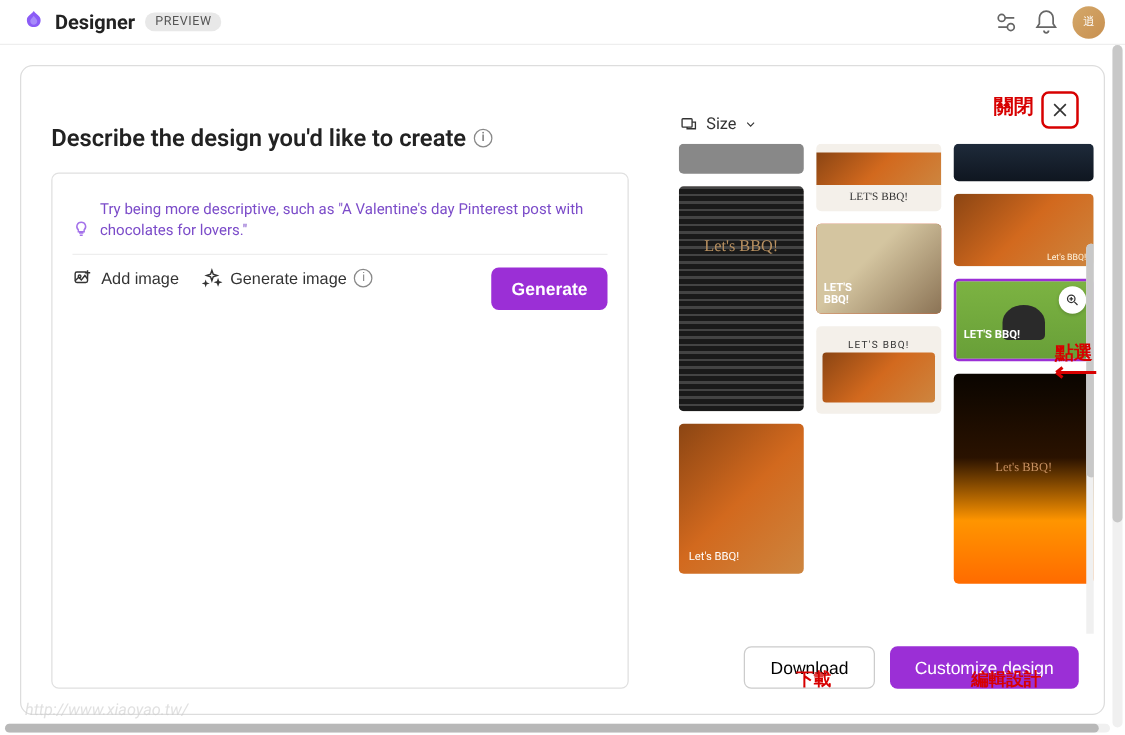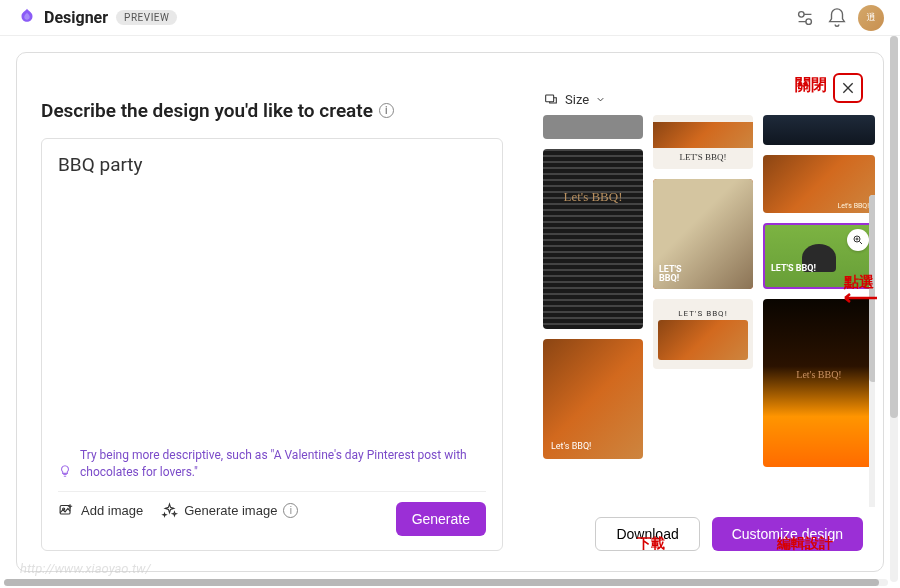--- a/index.html
+++ b/index.html
@@ -23,21 +23,21 @@
     .prompt-box { border: 1px solid #e0e0e0; border-radius: 6px; padding: 14px 16px; flex: 1; display: flex; flex-direction: column; }
     .prompt-input { font-size: 19px; color: #333; border: none; outline: none; width: 100%; resize: none; flex:1; font-family: inherit; }
     .hint-row { display: flex; gap: 8px; align-items: flex-end; color: #8661c5; font-size: 12px; padding: 6px 0 10px 0; border-bottom:1px solid #eee; margin-bottom:10px;}
     .hint-bulb { color: #a472ea; flex-shrink:0; }
     .hint-text { color: #7b4bc9; line-height: 1.4; }
     
     .action-row { display: flex; align-items: flex-start; gap: 18px; }
     .action-btn { display: flex; align-items: center; gap: 6px; font-size: 13px; color: #333; cursor: pointer; background:none;border:none; }
     .action-btn svg { width: 17px; height: 17px; }
     .spacer-flex { flex:1; }
-    .generate-btn { background: #9b2fd6; color: #fff; border: none; padding: 9px 16px; border-radius: 6px; font-size: 14px; font-weight: 400; cursor: pointer; }
+    .generate-btn { background: #9b2fd6; color: #fff; border: none; padding: 9px 16px; border-radius: 6px; font-size: 14px; font-weight: 700; cursor: pointer; }
     
     .right-col { flex: 1; padding-left: 40px; display: flex; flex-direction: column; position: relative; }
     .close-btn { position: absolute; top: 0px; right: 12px; width: 30px; height: 30px; border: 2.5px solid #d70000; border-radius: 6px; display: flex; align-items: center; justify-content: center; cursor: pointer; background:#fff; }
     .close-label { position: absolute; top: 2px; right: 48px; color: #d70000; font-size: 16px; font-weight: 700; }
     
     .size-row { display: flex; align-items: center; gap: 6px; font-size: 13px; color: #333; margin-bottom: 8px; margin-top:18px; cursor: pointer; }
     
     .gallery { flex: 1; overflow: hidden; position: relative; display: flex; gap: 10px; }
     .gcol { display: flex; flex-direction: column; gap: 10px; }
     .gitem { border-radius: 4px; background: #333; overflow: hidden; position: relative; display:flex;align-items:center;justify-content:center;color:#fff;font-size:10px; }
@@ -98,21 +98,20 @@
 
 <div class="main">
   <div class="panel">
 
     <div class="left-col">
       <div class="prompt-label">
         <span>Describe the design you'd like to create</span>
         <span class="info-circle">i</span>
       </div>
       <div class="prompt-box">
-        <textarea class="prompt-input" style="">BBQ party</textarea>
         <div class="hint-row">
           <span class="hint-bulb">
             <svg width="14" height="14" viewBox="0 0 24 24" fill="none" stroke="#a472ea" stroke-width="2">
                 <path d="M9 18h6M10 21h4M12 3a6 6 0 00-4 10.5V16h8v-2.5A6 6 0 0012 3z"></path>
               </svg>
           </span>
           <span class="hint-text">Try being more descriptive, such as "A Valentine's day Pinterest post with chocolates for lovers."</span>
         </div>
         <div class="action-row">
           <button class="action-btn">
@@ -163,21 +162,21 @@
           </div>
           <div class="gitem food-bg" style="height:120px">
             <span style="position:absolute;bottom:8px;left:8px;font-size:9px">Let's BBQ!</span>
           </div>
         </div>
         <div class="gcol" style="width:100px">
           <div class="gitem light" style="height:54px;flex-direction:column">
             <div style="height:26px;width:100%;" class="food-bg"></div>
             <span style="font-size:9px;font-family:serif;margin-top:4px">LET'S BBQ!</span>
           </div>
-          <div class="gitem" style="height:110px;background:#c2410c">
+          <div class="gitem" style="height:72px;background:#c2410c">
             <div style="position:absolute;inset:0;background:linear-gradient(135deg,#d4c5a0 40%,#8b7355 100%)"></div>
             <span style="position:absolute;bottom:6px;left:6px;font-size:9px;font-weight:700;color:#fff;line-height:1">LET'S<br>BBQ!</span>
           </div>
           <div class="gitem light" style="height:70px;flex-direction:column;gap:2px">
             <span style="font-size:8px;letter-spacing:1px">LET'S BBQ!</span>
             <div style="height:40px;width:90%;border-radius:3px" class="food-bg"></div>
           </div>
         </div>
         <div class="gcol" style="width:112px">
           <div class="gitem dark-nav" style="height:30px"></div>

